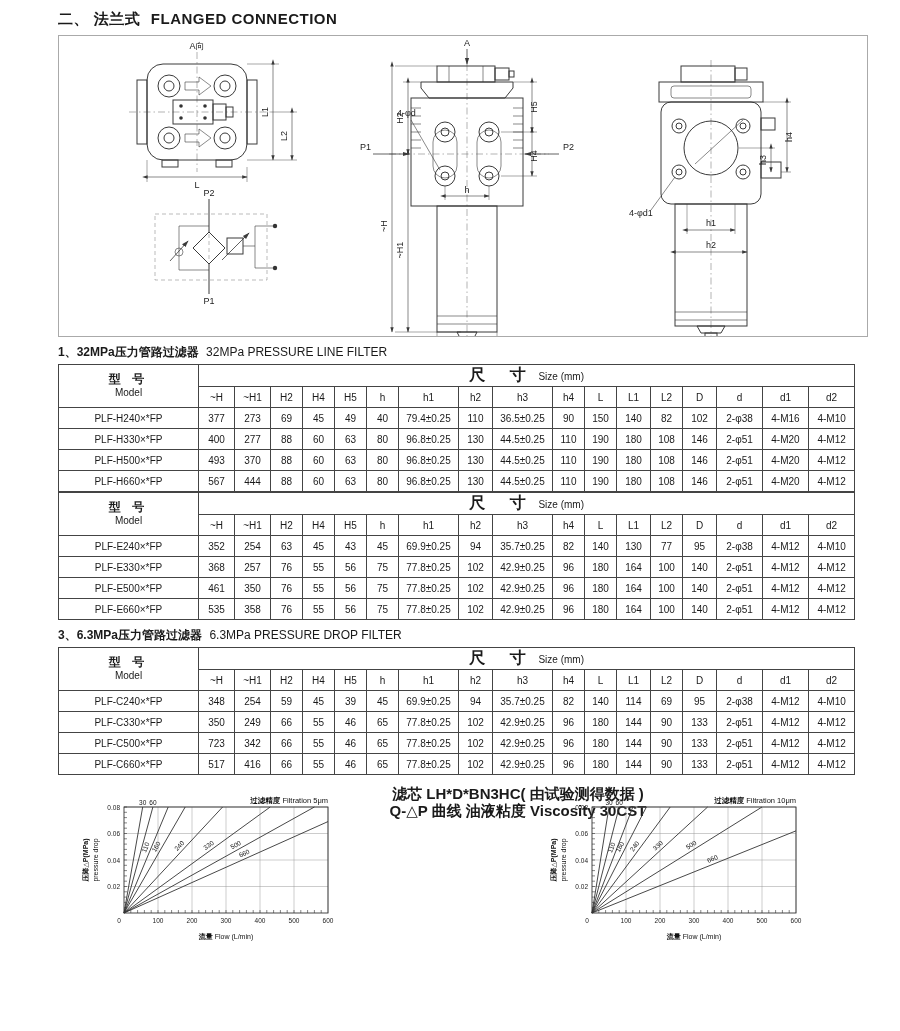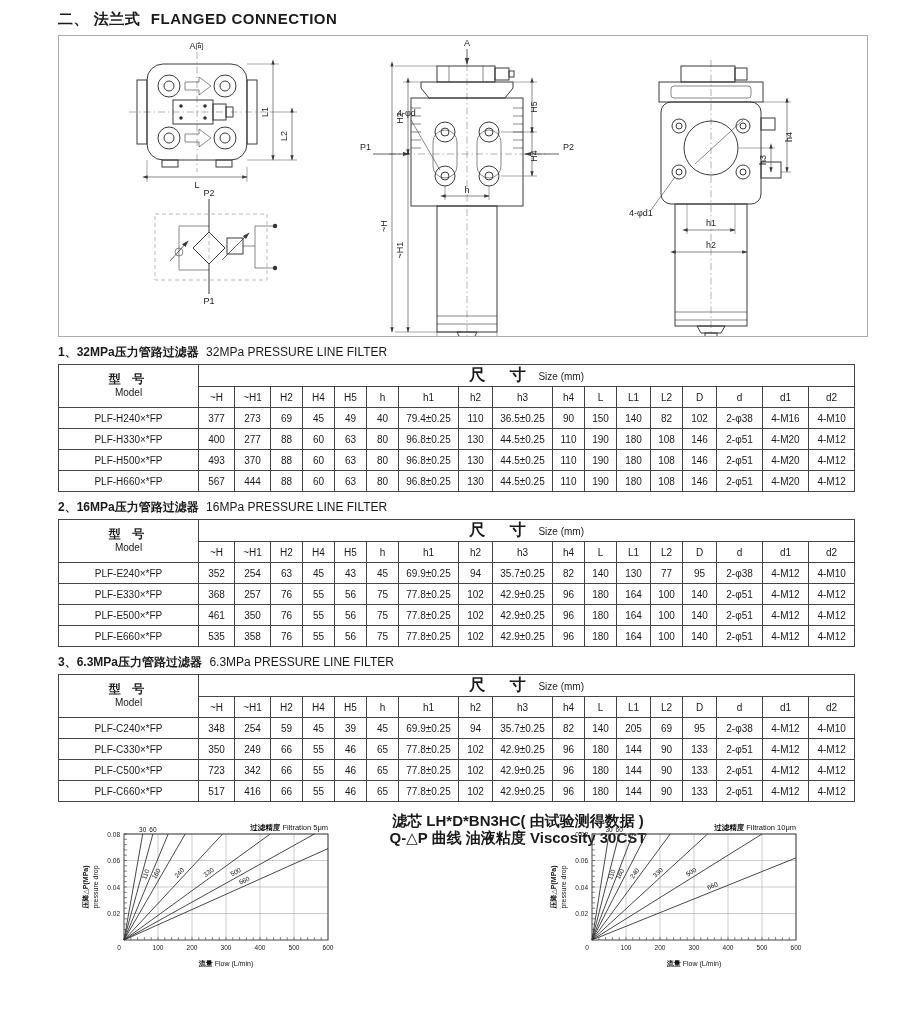--- a/index.html
+++ b/index.html
@@ -377,24 +377,20 @@
           <td>180</td>
           <td>108</td>
           <td>146</td>
           <td>2-φ51</td>
           <td>4-M20</td>
           <td>4-M12</td>
         </tr>
       </tbody>
     </table>
 
-  <div class="sec-title">
-    <span class="zh">2、16MPa压力管路过滤器</span>
-    <span class="en">16MPa PRESSURE LINE FILTER</span>
-  </div>
   <table class="dim">
       <colgroup>
         <col style="width: 140px;">
         <col style="width: 36px;">
         <col style="width: 36px;">
         <col style="width: 32px;">
         <col style="width: 32px;">
         <col style="width: 32px;">
         <col style="width: 32px;">
         <col style="width: 60px;">
@@ -516,21 +512,21 @@
           <td>140</td>
           <td>2-φ51</td>
           <td>4-M12</td>
           <td>4-M12</td>
         </tr>
       </tbody>
     </table>
 
   <div class="sec-title">
     <span class="zh">3、6.3MPa压力管路过滤器</span>
-    <span class="en">6.3MPa PRESSURE LINE FILTER</span>
+    <span class="en">6.3MPa PRESSURE DROP FILTER</span>
   </div>
   <table class="dim">
       <colgroup>
         <col style="width: 140px;">
         <col style="width: 36px;">
         <col style="width: 36px;">
         <col style="width: 32px;">
         <col style="width: 32px;">
         <col style="width: 32px;">
         <col style="width: 32px;">
@@ -581,21 +577,21 @@
           <td>254</td>
           <td>59</td>
           <td>45</td>
           <td>39</td>
           <td>45</td>
           <td>69.9±0.25</td>
           <td>94</td>
           <td>35.7±0.25</td>
           <td>82</td>
           <td>140</td>
-          <td>205</td>
+          <td>114</td>
           <td>69</td>
           <td>95</td>
           <td>2-φ38</td>
           <td>4-M12</td>
           <td>4-M10</td>
         </tr>
         <tr>
           <td class="model">PLF-C330×*FP</td>
           <td>350</td>
           <td>249</td>

